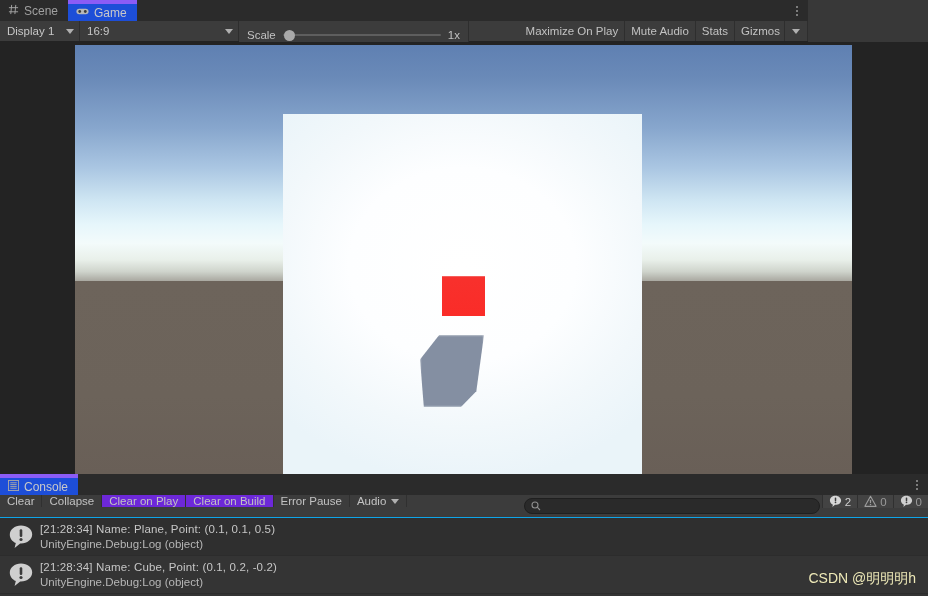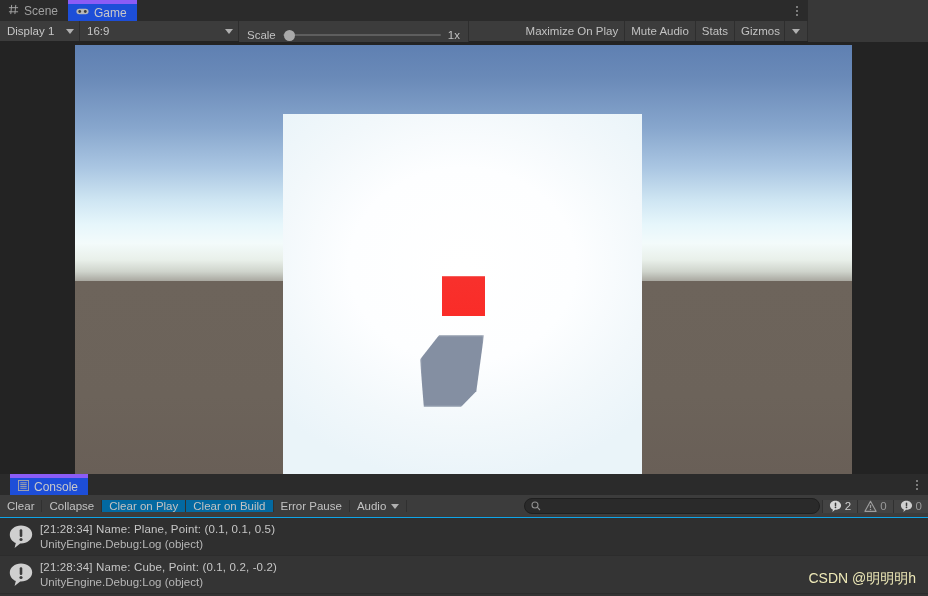--- a/index.html
+++ b/index.html
@@ -237,41 +237,40 @@
     width: 928px;
     height: 122px;
     background: #383838;
   }
   .console-tabbar {
     position: relative;
     height: 21px;
     background: #2b2b2b;
     display: flex;
     align-items: stretch;
-    padding-left: 10px;
   }
   .console-toolbar {
     height: 22px;
     background: #3c3c3c;
     border-bottom: 1px solid #0ea5e9;
     display: flex;
-    align-items: center;
+    align-items: flex-start;
     font-size: 11.5px;
   }
   .ct-btn {
     display: flex;
     align-items: center;
     padding: 0 7px;
     color: #c2c2c2;
     background: #3c3c3c;
     border-right: 1px solid #303030;
     white-space: nowrap;
     cursor: default;
   }
-  .ct-btn.toggle { background: #0369a1; }
+  .ct-btn.toggle { background: #6d28d9; }
   .ct-btn .caret { margin-left: 5px; }
   .ct-spacer { flex: 1; background: #3c3c3c; }
   .search-box {
     position: relative;
     display: flex;
     align-items: center;
     width: 296px;
     height: 16px;
     margin: 3px 2px 3px 0;
     background: #2a2a2a;

